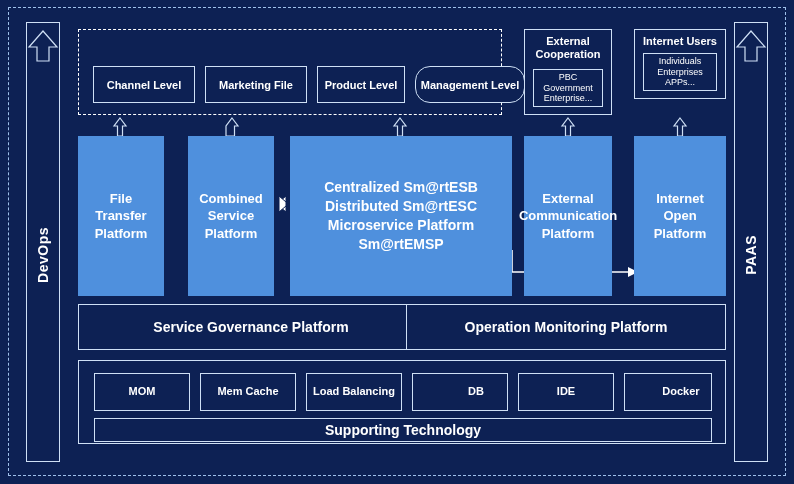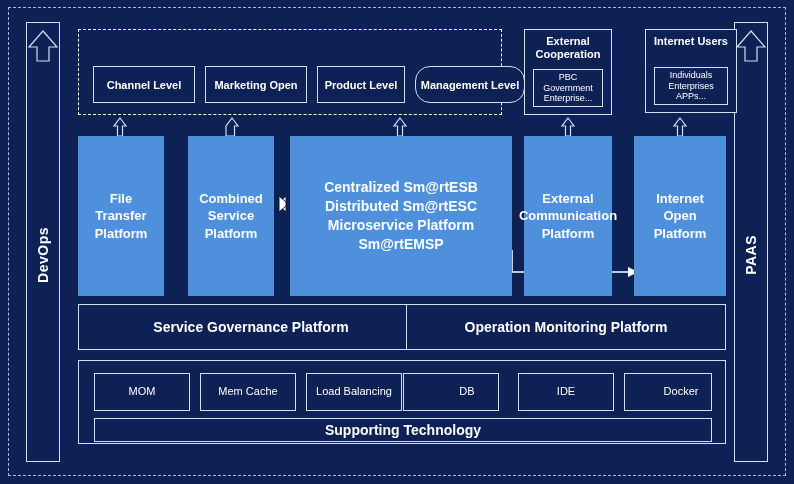--- a/index.html
+++ b/index.html
@@ -155,21 +155,21 @@
     top: 12px;
     height: 38px;
     border: 1px solid #cfe0f5;
     background: #0d2154;
     box-sizing: border-box;
     display: flex;
     align-items: center;
     justify-content: center;
     text-align: center;
     font-size: 11px;
-    font-weight: normal;
+    font-weight: bold;
     color: #ffffff;
     line-height: 1.2;
   }
   .support-bar {
     position: absolute;
     left: 15px;
     top: 57px;
     width: 618px;
     height: 24px;
     border: 1px solid #cfe0f5;
@@ -209,36 +209,36 @@
       <polygon points="16,2 30,18 22,18 22,32 10,32 10,18 2,18" fill="#0d2154" stroke="#cfe0f5" stroke-width="1.2"></polygon>
     </svg>
     <span class="side-label" style="margin-top:26px;">PAAS</span>
   </div>
 
   <div class="top-dash">
     <div class="level-box" style="left:14px; width:102px;">
       <span>Channel Level</span>
     </div>
     <div class="level-box" style="left:126px; width:102px;">
-      <span>Marketing Open</span>
+      <span>Marketing File</span>
     </div>
     <div class="level-box" style="left:238px; width:88px;">
       <span>Product Level</span>
     </div>
     <div class="level-box" style="left:336px; width:110px;border-radius:15px;">
       <span>Management Level</span>
     </div>
   </div>
 
   <div class="small-group" style="left:524px; top:29px; width:88px; height:86px;">
     <div class="sg-title">External Cooperation</div>
     <div class="sg-inner">PBC Government Enterprise...</div>
   </div>
 
-  <div class="small-group" style="left:634px; top:29px; width:92px; height:84px;margin-left:11px;">
+  <div class="small-group" style="left:634px; top:29px; width:92px; height:70px;">
     <div class="sg-title">Internet Users</div>
     <div class="sg-inner">Individuals Enterprises APPs...</div>
   </div>
 
   <svg class="connector">
 
     <g fill="#0d2154" stroke="#cfe0f5" stroke-width="1.2">
       <polygon points="120,118 126,126 122.5,126 122.5,136 117.5,136 117.5,126 114,126"></polygon>
       <polygon points="232,118 238,126 234.5,126 234.5,136 229.5,136 226,136 226,126 226,126"></polygon>
       <polygon points="400,118 406,126 402.5,126 402.5,136 397.5,136 397.5,126 394,126"></polygon>
@@ -288,21 +288,21 @@
   <div class="tech-outer">
     <div class="tech-box" style="left:15px; width:96px;">
       <span>MOM</span>
     </div>
     <div class="tech-box" style="left:227px; width:96px;">
       <span>Load Balancing</span>
     </div>
     <div class="tech-box" style="left:121px; width:96px;">
       <span>Mem Cache</span>
     </div>
-    <div class="tech-box" style="left:324px; width:96px;padding-left:32px;">
+    <div class="tech-box" style="left:333px; width:96px;padding-left:32px;">
       <span>DB</span>
     </div>
     <div class="tech-box" style="left:439px; width:96px;">
       <span>IDE</span>
     </div>
     <div class="tech-box" style="left:545px; width:88px;padding-left:26px;">
       <span>Docker</span>
     </div>
     <div class="support-bar">
       <span>Supporting Technology</span>

